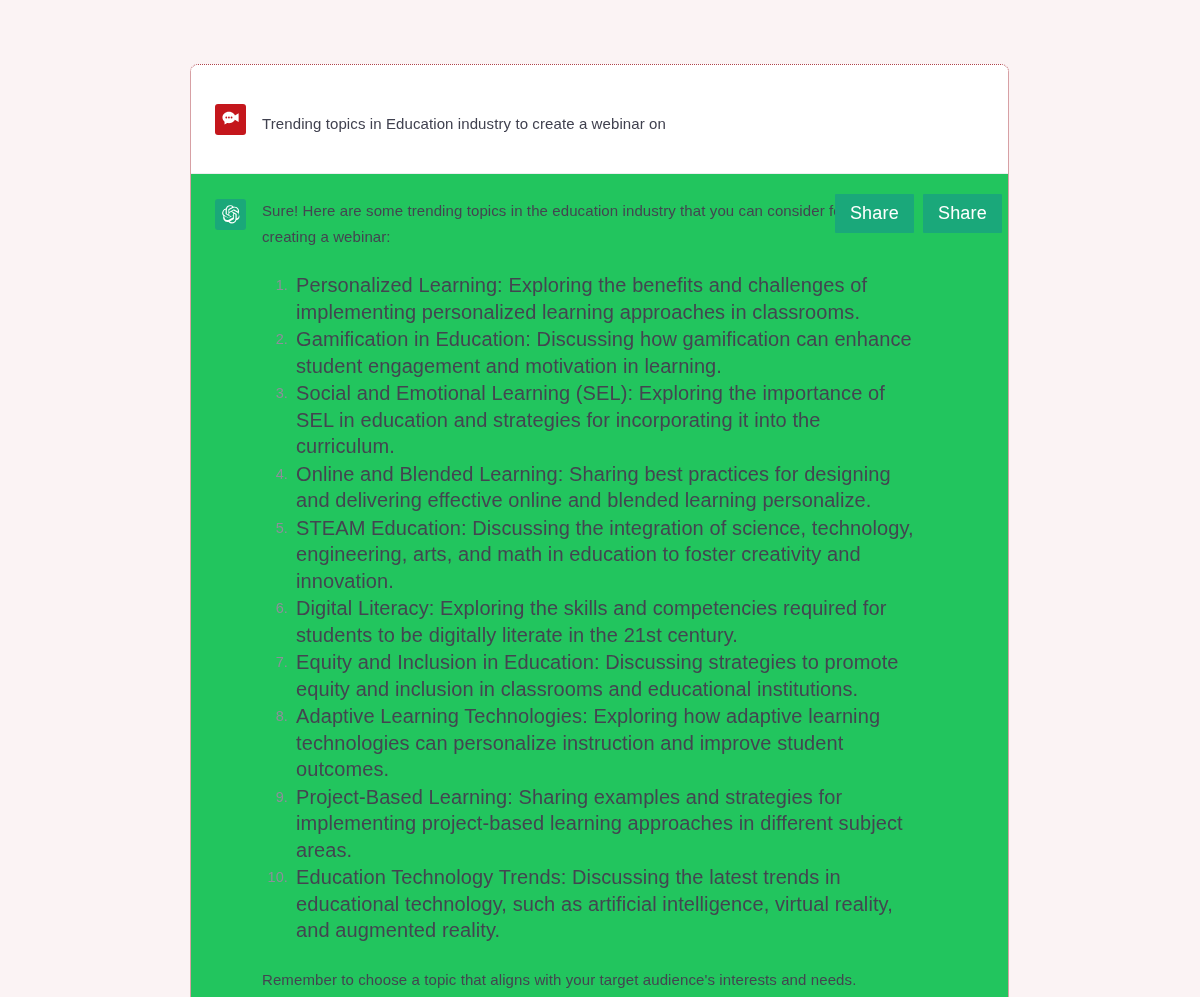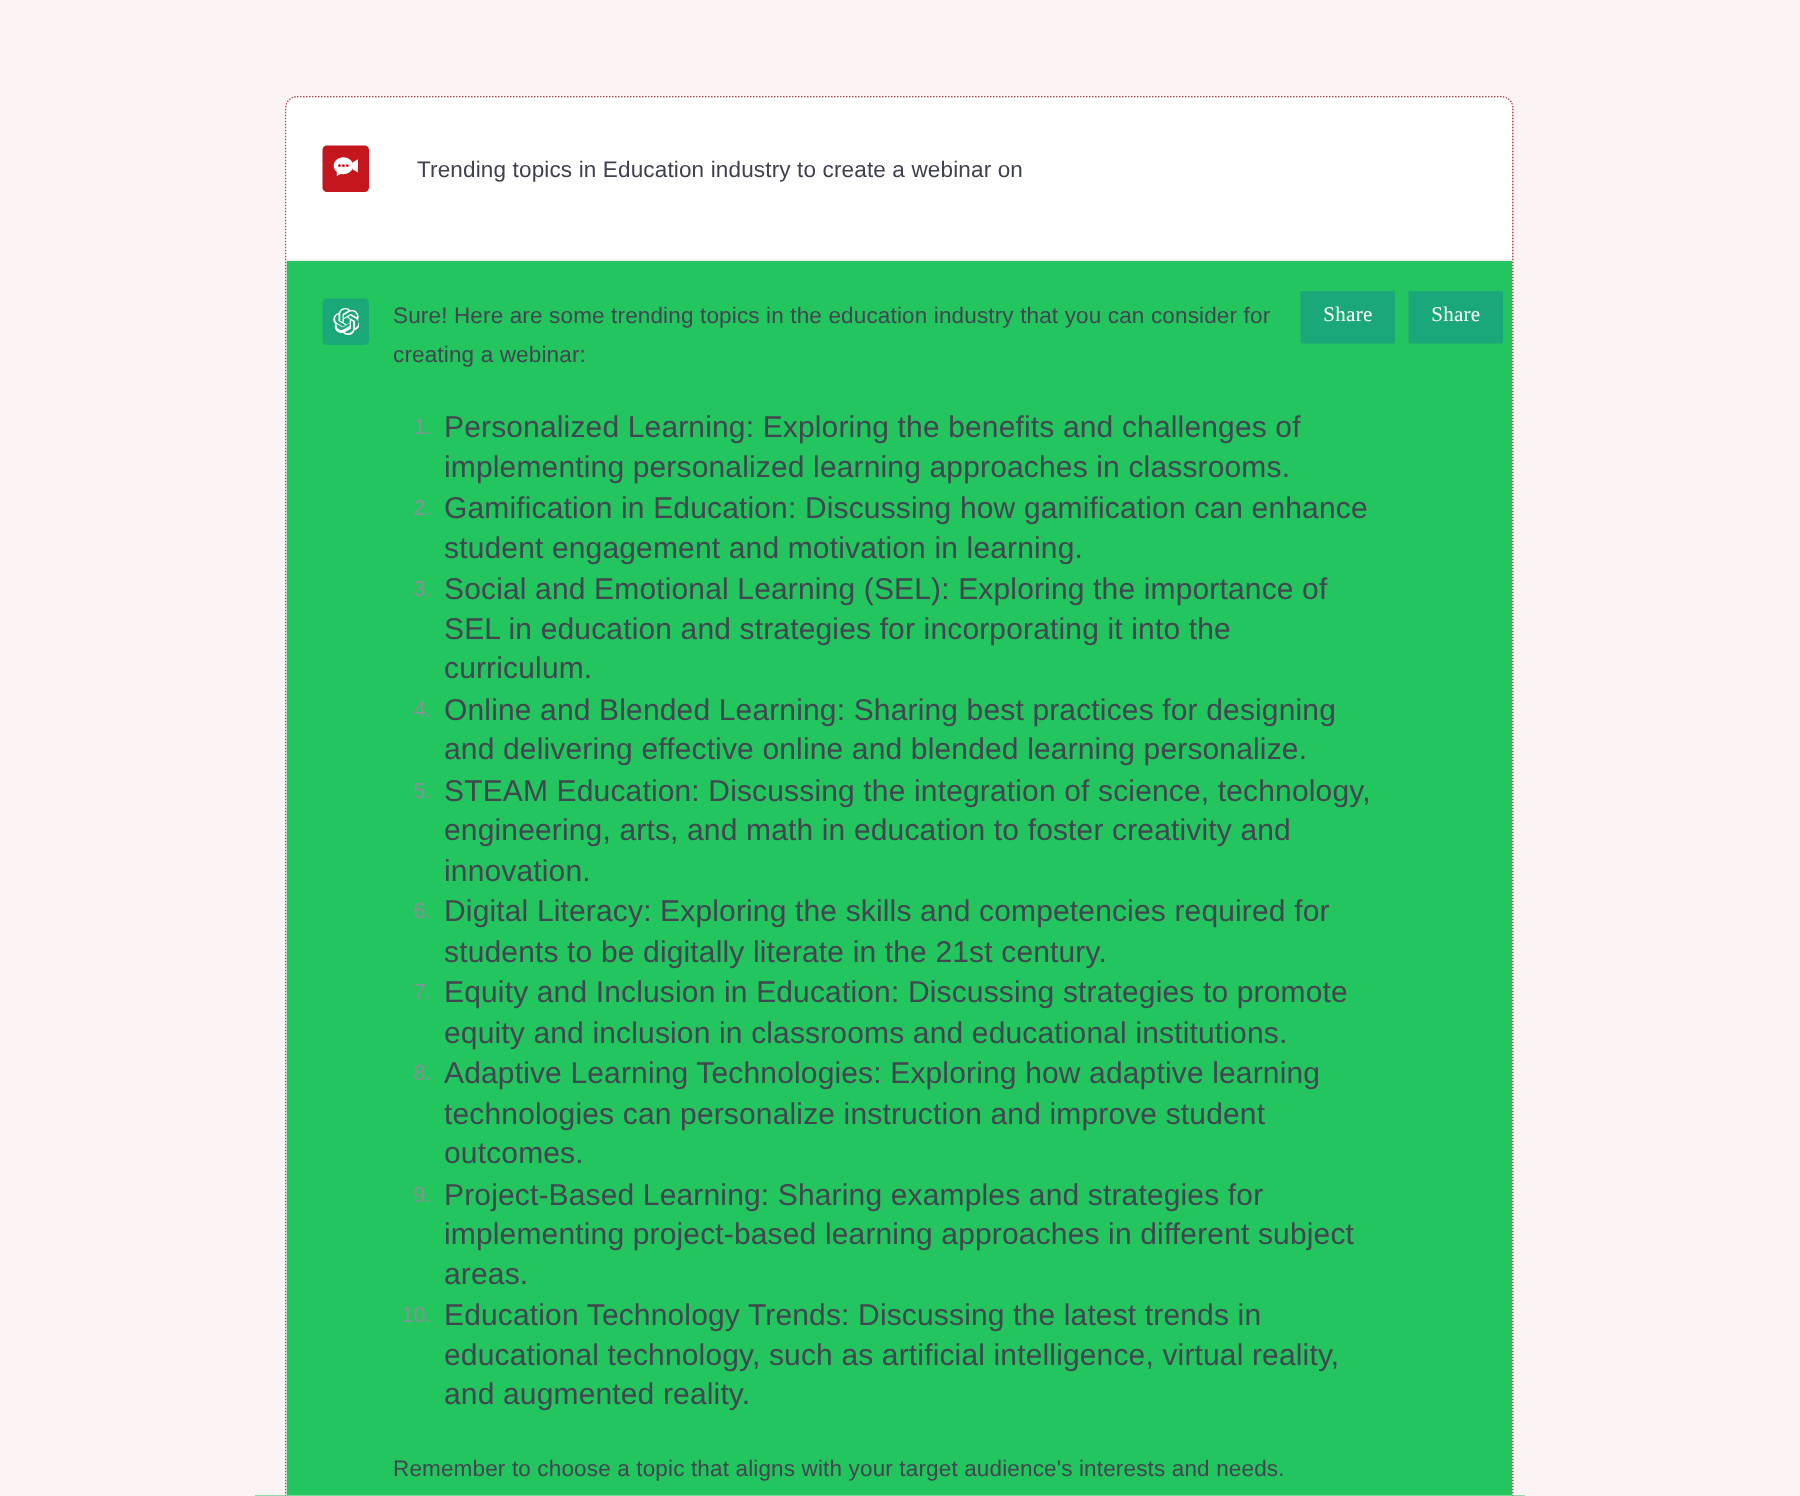--- a/index.html
+++ b/index.html
@@ -33,22 +33,22 @@
     border-radius: 8px;
     background: #ffffff;
     overflow: hidden;
   }
 
   
   .prompt-block {
     background: #ffffff;
     padding: 22px 24px 38px 24px;
     display: flex;
-    align-items: center;
-    gap: 32px;
+    align-items: flex-end;
+    gap: 16px;
     min-height: 109px;
     border-bottom: 1px solid #eceef0;
   }
 
   .avatar {
     width: 31px;
     height: 31px;
     border-radius: 3px;
     flex: 0 0 31px;
     display: flex;
@@ -138,22 +138,22 @@
     right: 6px;
     top: 20px;
     display: flex;
     gap: 9px;
   }
   .action-btn {
     background: #1aa87a;
     color: #ffffff;
     border: none;
     border-radius: 1px;
-    font-family: Liberation Serif, serif;
-    font-size: 14px;
+    font-family: Liberation Sans, sans-serif;
+    font-size: 18px;
     line-height: 1;
     padding: 10px 15px 11px 15px;
     cursor: pointer;
     letter-spacing: 0.2px;
     min-width: 54px;
   }
 </style>
 </head>
 <body>
 

